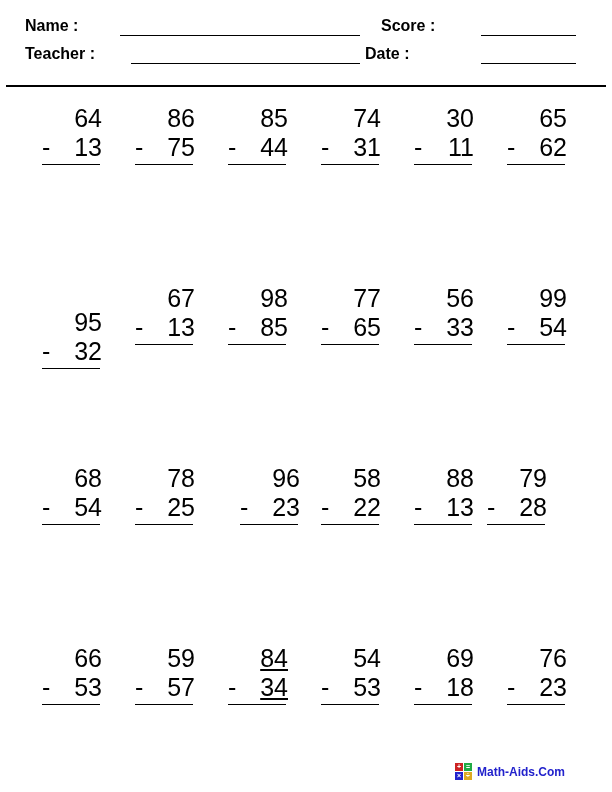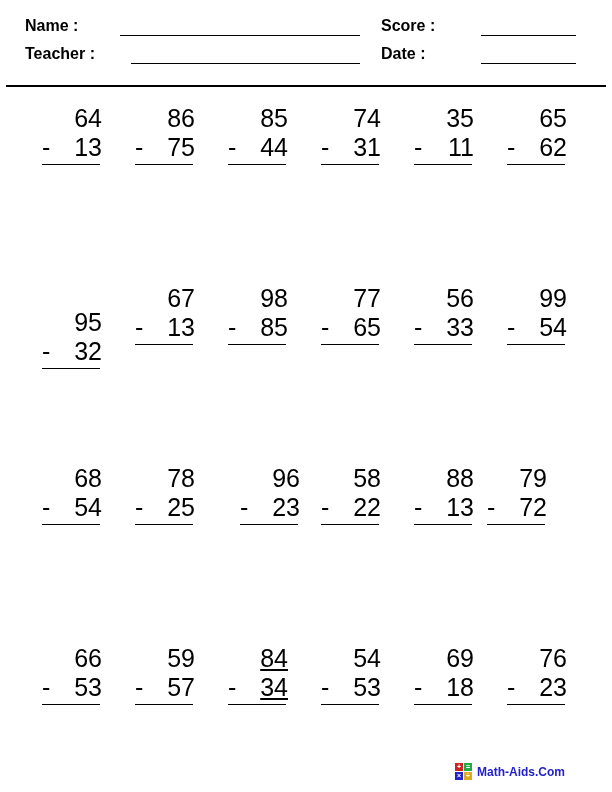--- a/index.html
+++ b/index.html
@@ -33,21 +33,21 @@
     letter-spacing: 0px;
   }
   .hdr-rule {
     position: absolute;
     height: 0;
     border-bottom: 1.6px solid #000;
   }
   #lbl-name     { left: 25px;  top: 17px; }
   #lbl-teacher  { left: 25px;  top: 45px; }
   #lbl-score    { left: 381px; top: 17px; }
-  #lbl-date     { left: 381px; top: 45px; }
+  #lbl-date     { left: 365px; top: 45px; }
 
   #rule-name    { left: 120px; top: 35px; width: 240px; }
   #rule-teacher { left: 131px; top: 63px; width: 229px; }
   #rule-score   { left: 481px; top: 35px; width: 95px; }
   #rule-date    { left: 481px; top: 63px; width: 95px; }
 
   #divider {
     position: absolute;
     left: 6px;
     top: 85px;
@@ -174,21 +174,21 @@
         <div class="prob-rule"></div>
         <div style="height: 34px;"></div>
       </div>
       <div class="problem" style="left: 321px;">
         <div class="prob-minuend">74</div>
         <div class="prob-line"><span class="prob-op">-</span><span>31</span></div>
         <div class="prob-rule"></div>
         <div style="height: 34px;"></div>
       </div>
       <div class="problem" style="left: 414px;">
-        <div class="prob-minuend">35</div>
+        <div class="prob-minuend">30</div>
         <div class="prob-line"><span class="prob-op">-</span><span>11</span></div>
         <div class="prob-rule"></div>
         <div style="height: 34px;"></div>
       </div>
       <div class="problem" style="left: 507px;">
         <div class="prob-minuend">65</div>
         <div class="prob-line"><span class="prob-op">-</span><span>62</span></div>
         <div class="prob-rule"></div>
         <div style="height: 34px;"></div>
       </div>
@@ -257,21 +257,21 @@
         <div style="height: 34px;"></div>
       </div>
       <div class="problem" style="left: 414px;">
         <div class="prob-minuend">88</div>
         <div class="prob-line"><span class="prob-op">-</span><span>13</span></div>
         <div class="prob-rule"></div>
         <div style="height: 34px;"></div>
       </div>
       <div class="problem" style="left: 487px;">
         <div class="prob-minuend">79</div>
-        <div class="prob-line"><span class="prob-op">-</span><span>72</span></div>
+        <div class="prob-line"><span class="prob-op">-</span><span>28</span></div>
         <div class="prob-rule"></div>
         <div style="height: 34px;"></div>
       </div>
     </div>
     <div class="prob-row">
       <div class="problem" style="left: 42px;">
         <div class="prob-minuend">66</div>
         <div class="prob-line"><span class="prob-op">-</span><span>53</span></div>
         <div class="prob-rule"></div>
         <div style="height: 34px;"></div>

